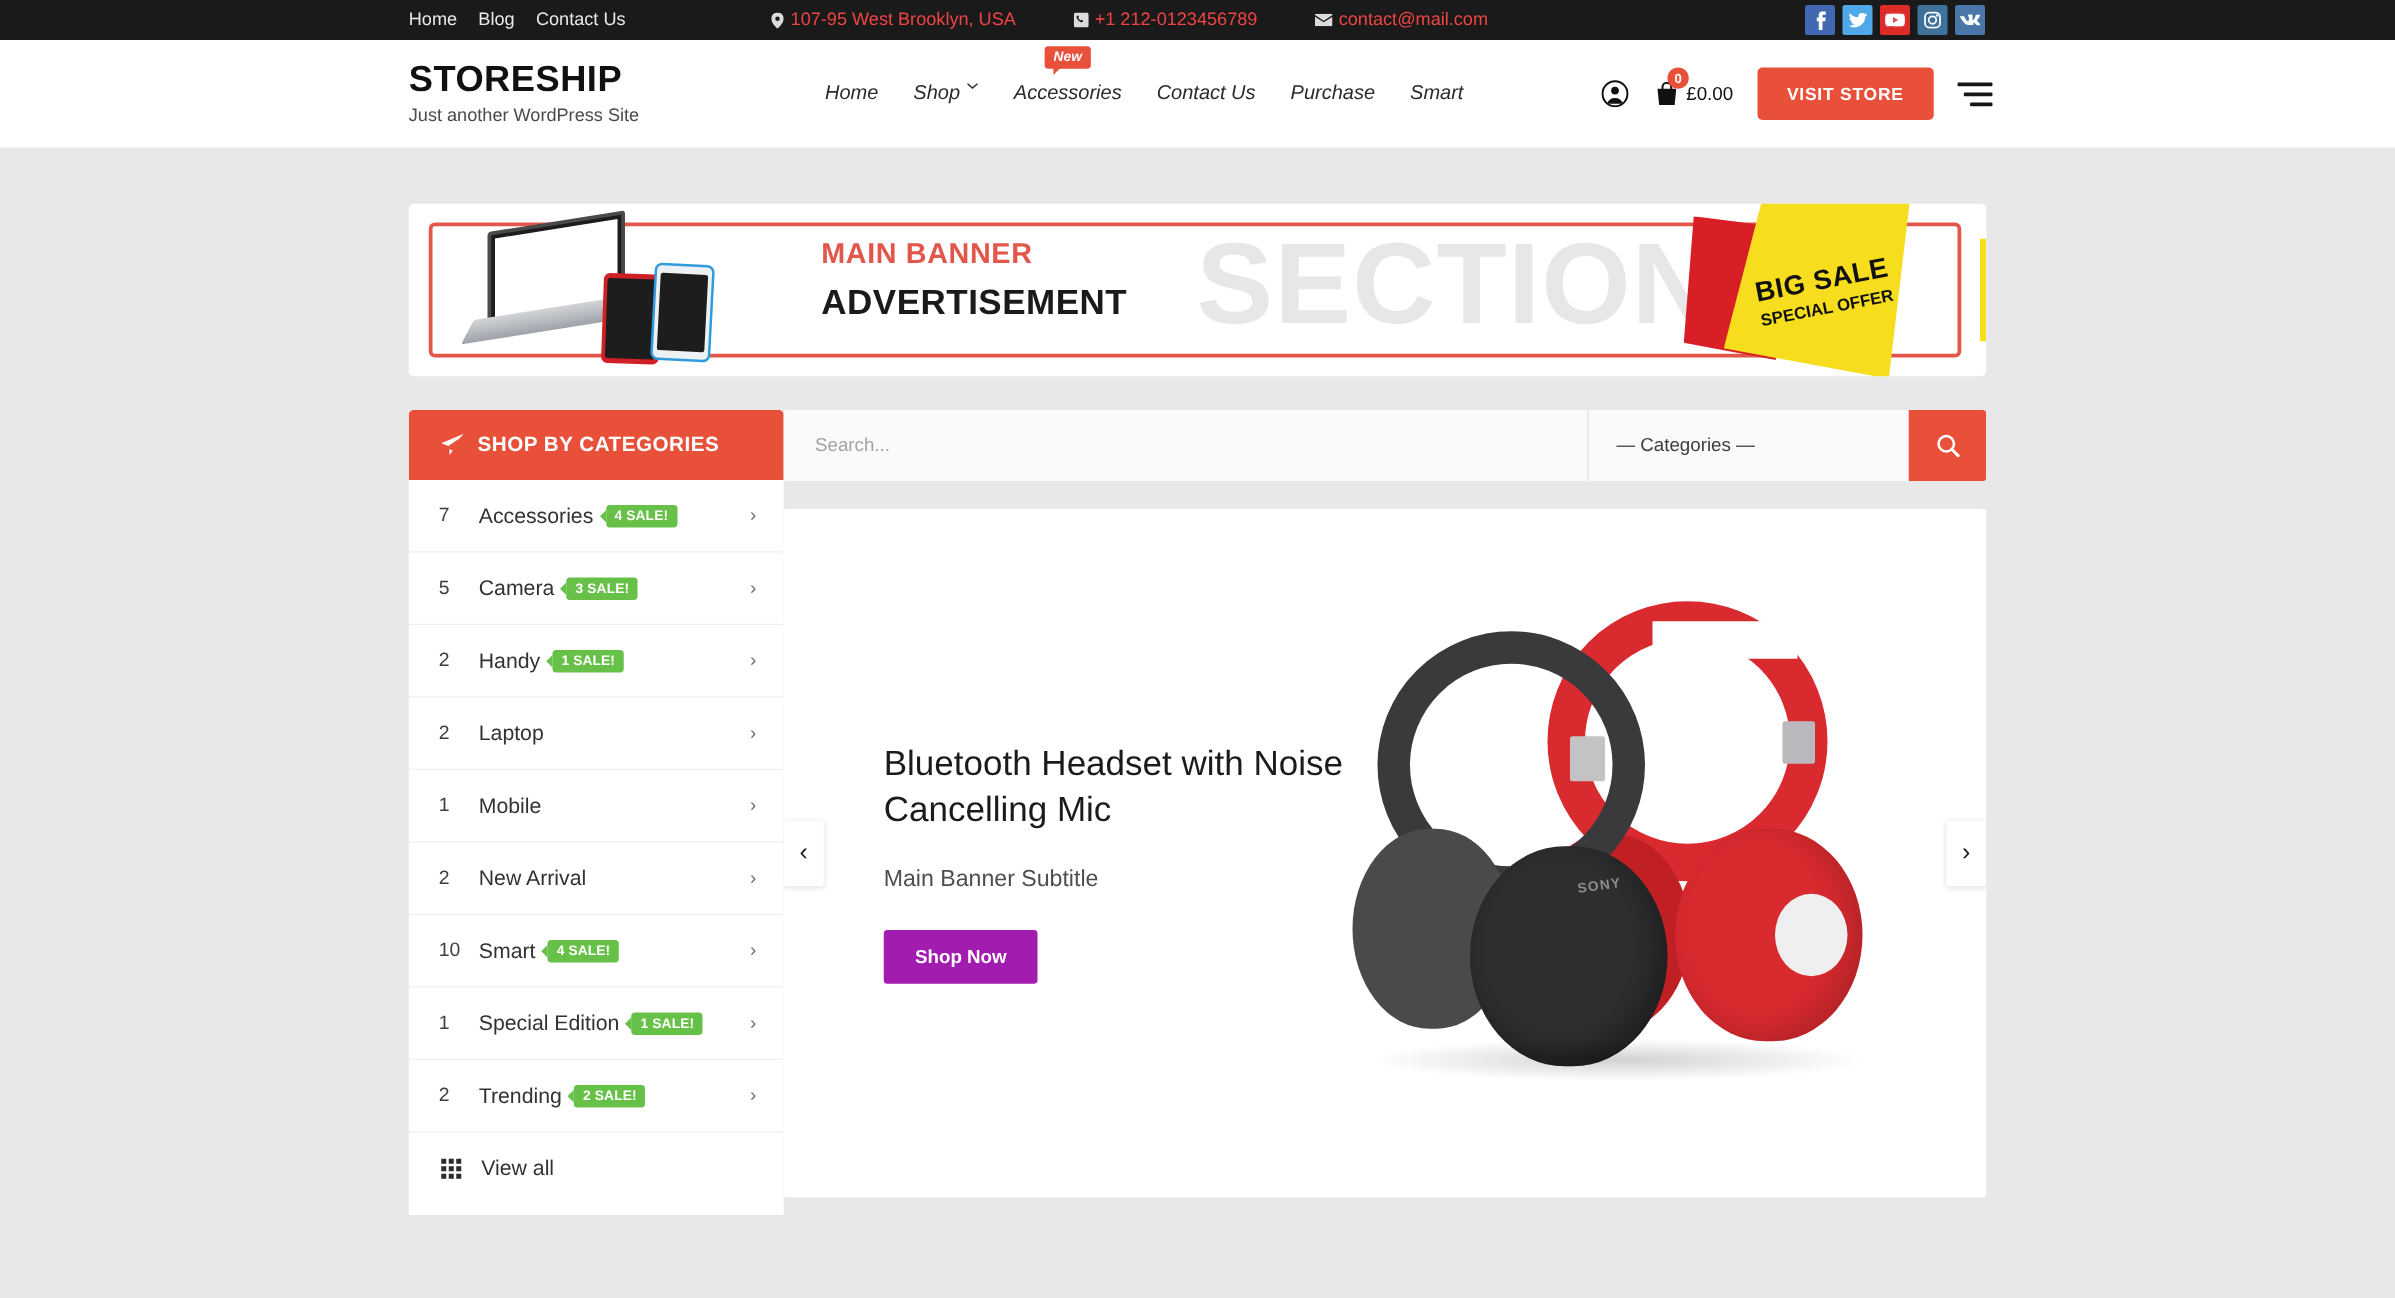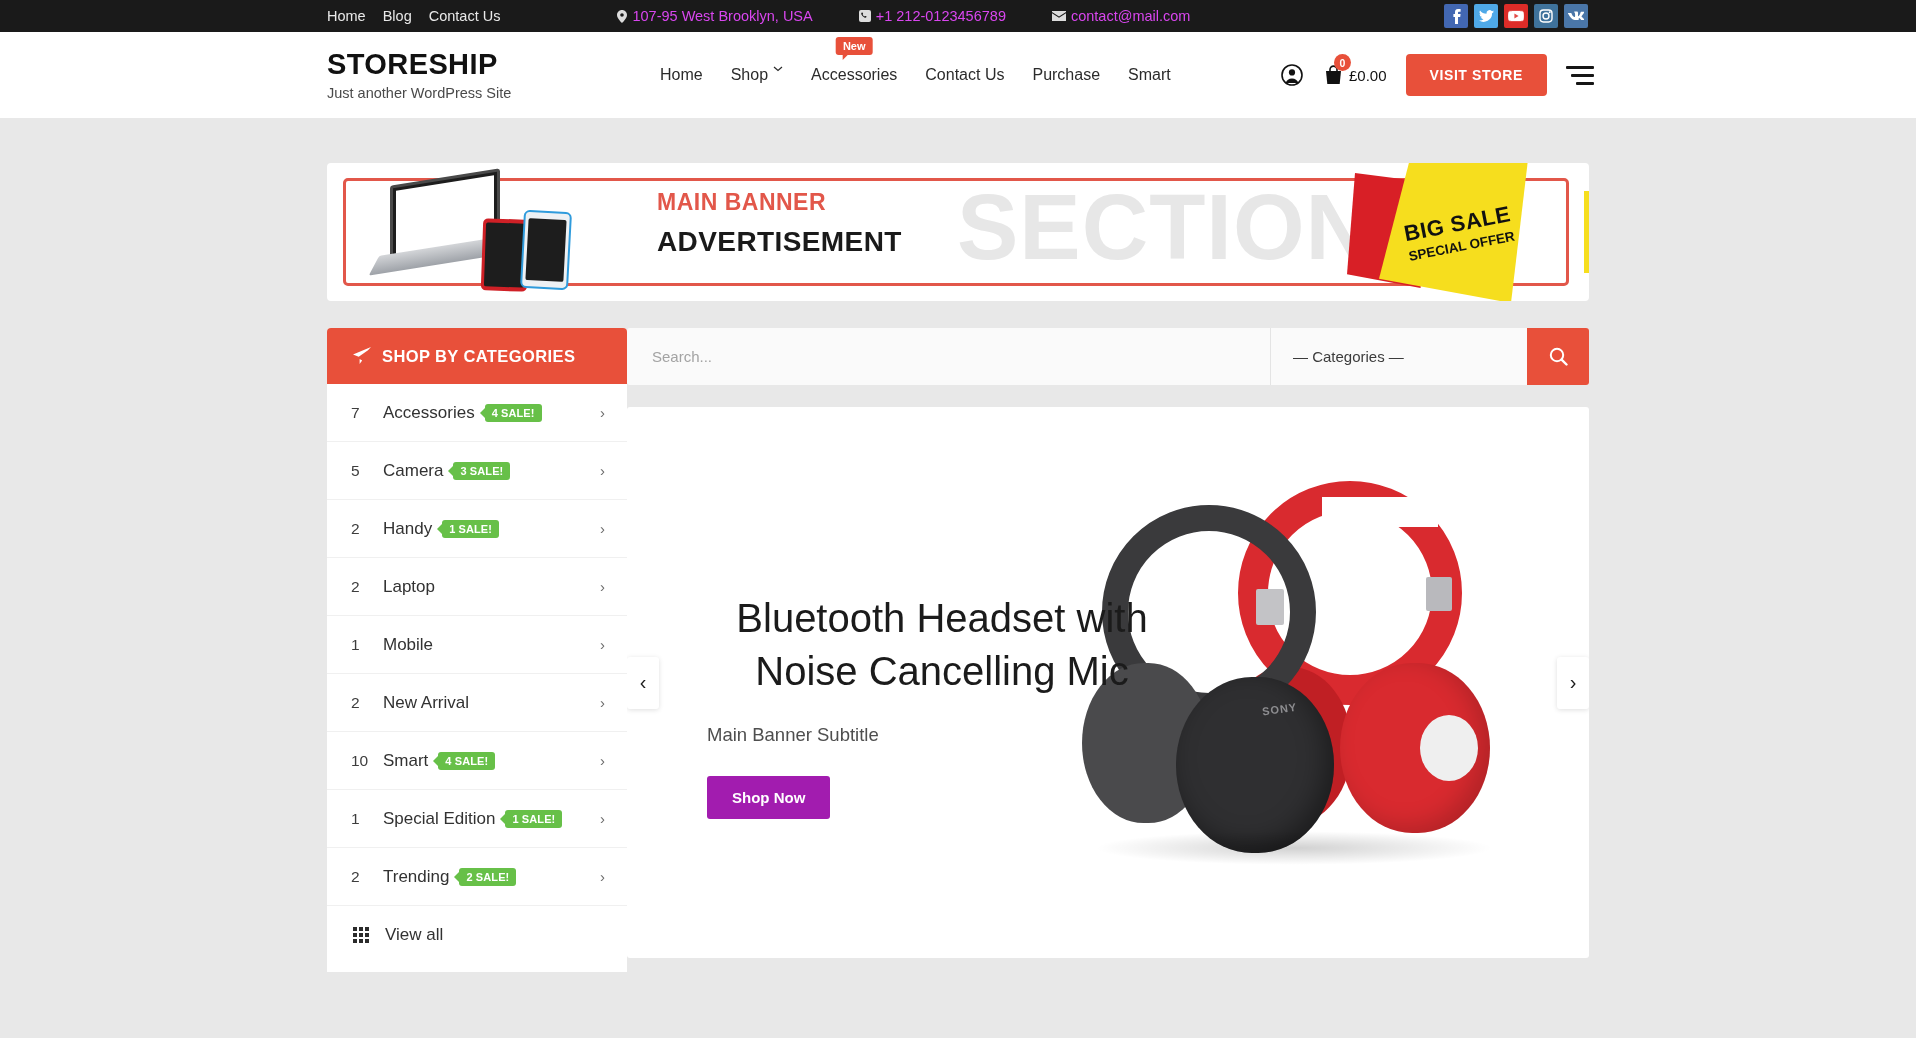--- a/index.html
+++ b/index.html
@@ -12,21 +12,21 @@
 
   
   .topbar {
     height: 32px; background: #1a1a1a; color: #e6e6e6;
     display: flex; align-items: center; position: relative;
     font-size: 14.5px;
   }
   .topbar-left { display: flex; gap: 17px; margin-left: 327px; }
   .topbar-left a { color: #e9e9e9; text-decoration: none; }
   .topbar-contact { display: flex; gap: 22px; margin-left: 93px; align-items: center; }
-  .tc-item { display: flex; align-items: center; gap: 5px; color: #d946ef; padding-left: 24px; }
+  .tc-item { display: flex; align-items: center; gap: 5px; color: #ef4444; padding-left: 24px; }
   .tc-item svg { display: block; }
   .socials { position: absolute; right: 328px; top: 0; display: flex; gap: 6px; height: 32px; align-items: center;}
   .soc {
     width: 24px; height: 24px; border-radius: 2px;
     display: flex; align-items: center; justify-content: center;
     color: #fff;
   }
   .soc svg { display:block; }
   .soc.fb { background: #4267B2; }
   .soc.tw { background: #4FA9E8; }
@@ -38,21 +38,21 @@
   .header {
     height: 86px; background: #fff; display: flex; align-items: center;
     position: relative;
   }
   .brand { margin-left: 327px; width: 300px; }
   .brand-title { font-size: 29px; font-weight: bold; letter-spacing: .4px; color: #111; line-height: 1.05; }
   .brand-sub { font-size: 14.5px; color: #4a4a4a; margin-top: 5px; }
   .nav { display: flex; align-items: center; gap: 28px; margin-left: 33px; position: relative; }
   .nav-item {
     font-size: 16px; color: #2b2b2b; text-decoration: none; position: relative;
-    display: flex; align-items: flex-start; gap: 5px; white-space: nowrap;
+    display: flex; align-items: flex-start; gap: 5px; white-space: nowrap; font-style: italic;
   }
   .caret { display:inline-block; }
   .new-badge {
     position: absolute; top: -29px; left: 50%; transform: translateX(-50%);
     background: #e8503a; color: #fff; font-size: 11px; font-weight: bold;
     padding: 3px 7px; border-radius: 3px; line-height: 1.1;
   }
   .new-badge:after {
     content:""; position:absolute; bottom:-5px; left: 7px;
     border-left: 6px solid #e8503a; border-bottom: 6px solid transparent;
@@ -162,21 +162,21 @@
   .search-btn {
     width: 62px; background: #e8503a; border: none; color: #fff; cursor: pointer;
     display: flex; align-items: center; justify-content: center;
   }
 
   .slider {
     margin-top: 22px; height: 551px; background: #fff; border-radius: 3px;
     position: relative; overflow: hidden;
   }
   .slide-text { position: absolute; left: 80px; top: 185px; width: 470px; }
-  .slide-title { font-size: 40px; line-height: 1.33; color: #1b1b1b; font-weight: normal; text-align: center; }
+  .slide-title { font-size: 28px; line-height: 1.33; color: #1b1b1b; font-weight: normal; }
   .slide-sub { font-size: 18.5px; color: #4e4e4e; margin-top: 26px; }
   .shop-btn {
     margin-top: 30px; background: #a21caf; color: #fff; border: none; cursor: pointer;
     font-size: 15px; font-weight: bold; padding: 13px 25px; border-radius: 3px;
     font-family: Liberation Sans, sans-serif;
   }
   .hp-wrap { position: absolute; right: 45px; top: 60px; width: 520px; height: 430px; }
   .hp-red-band { position:absolute; left: 214px; top: 14px; width: 224px; height: 224px; border-radius: 50%; border: 30px solid #D92A2F; box-sizing: border-box; }
   .hp-red-band:after{content:"";position:absolute;left:54px;top:-14px;width:116px;height:30px;background:#fff;}
   .hp-red-l { position: absolute; left: 200px; top: 200px; width: 128px; height: 158px; background: #C01F24; border-radius: 50% / 52%; }

